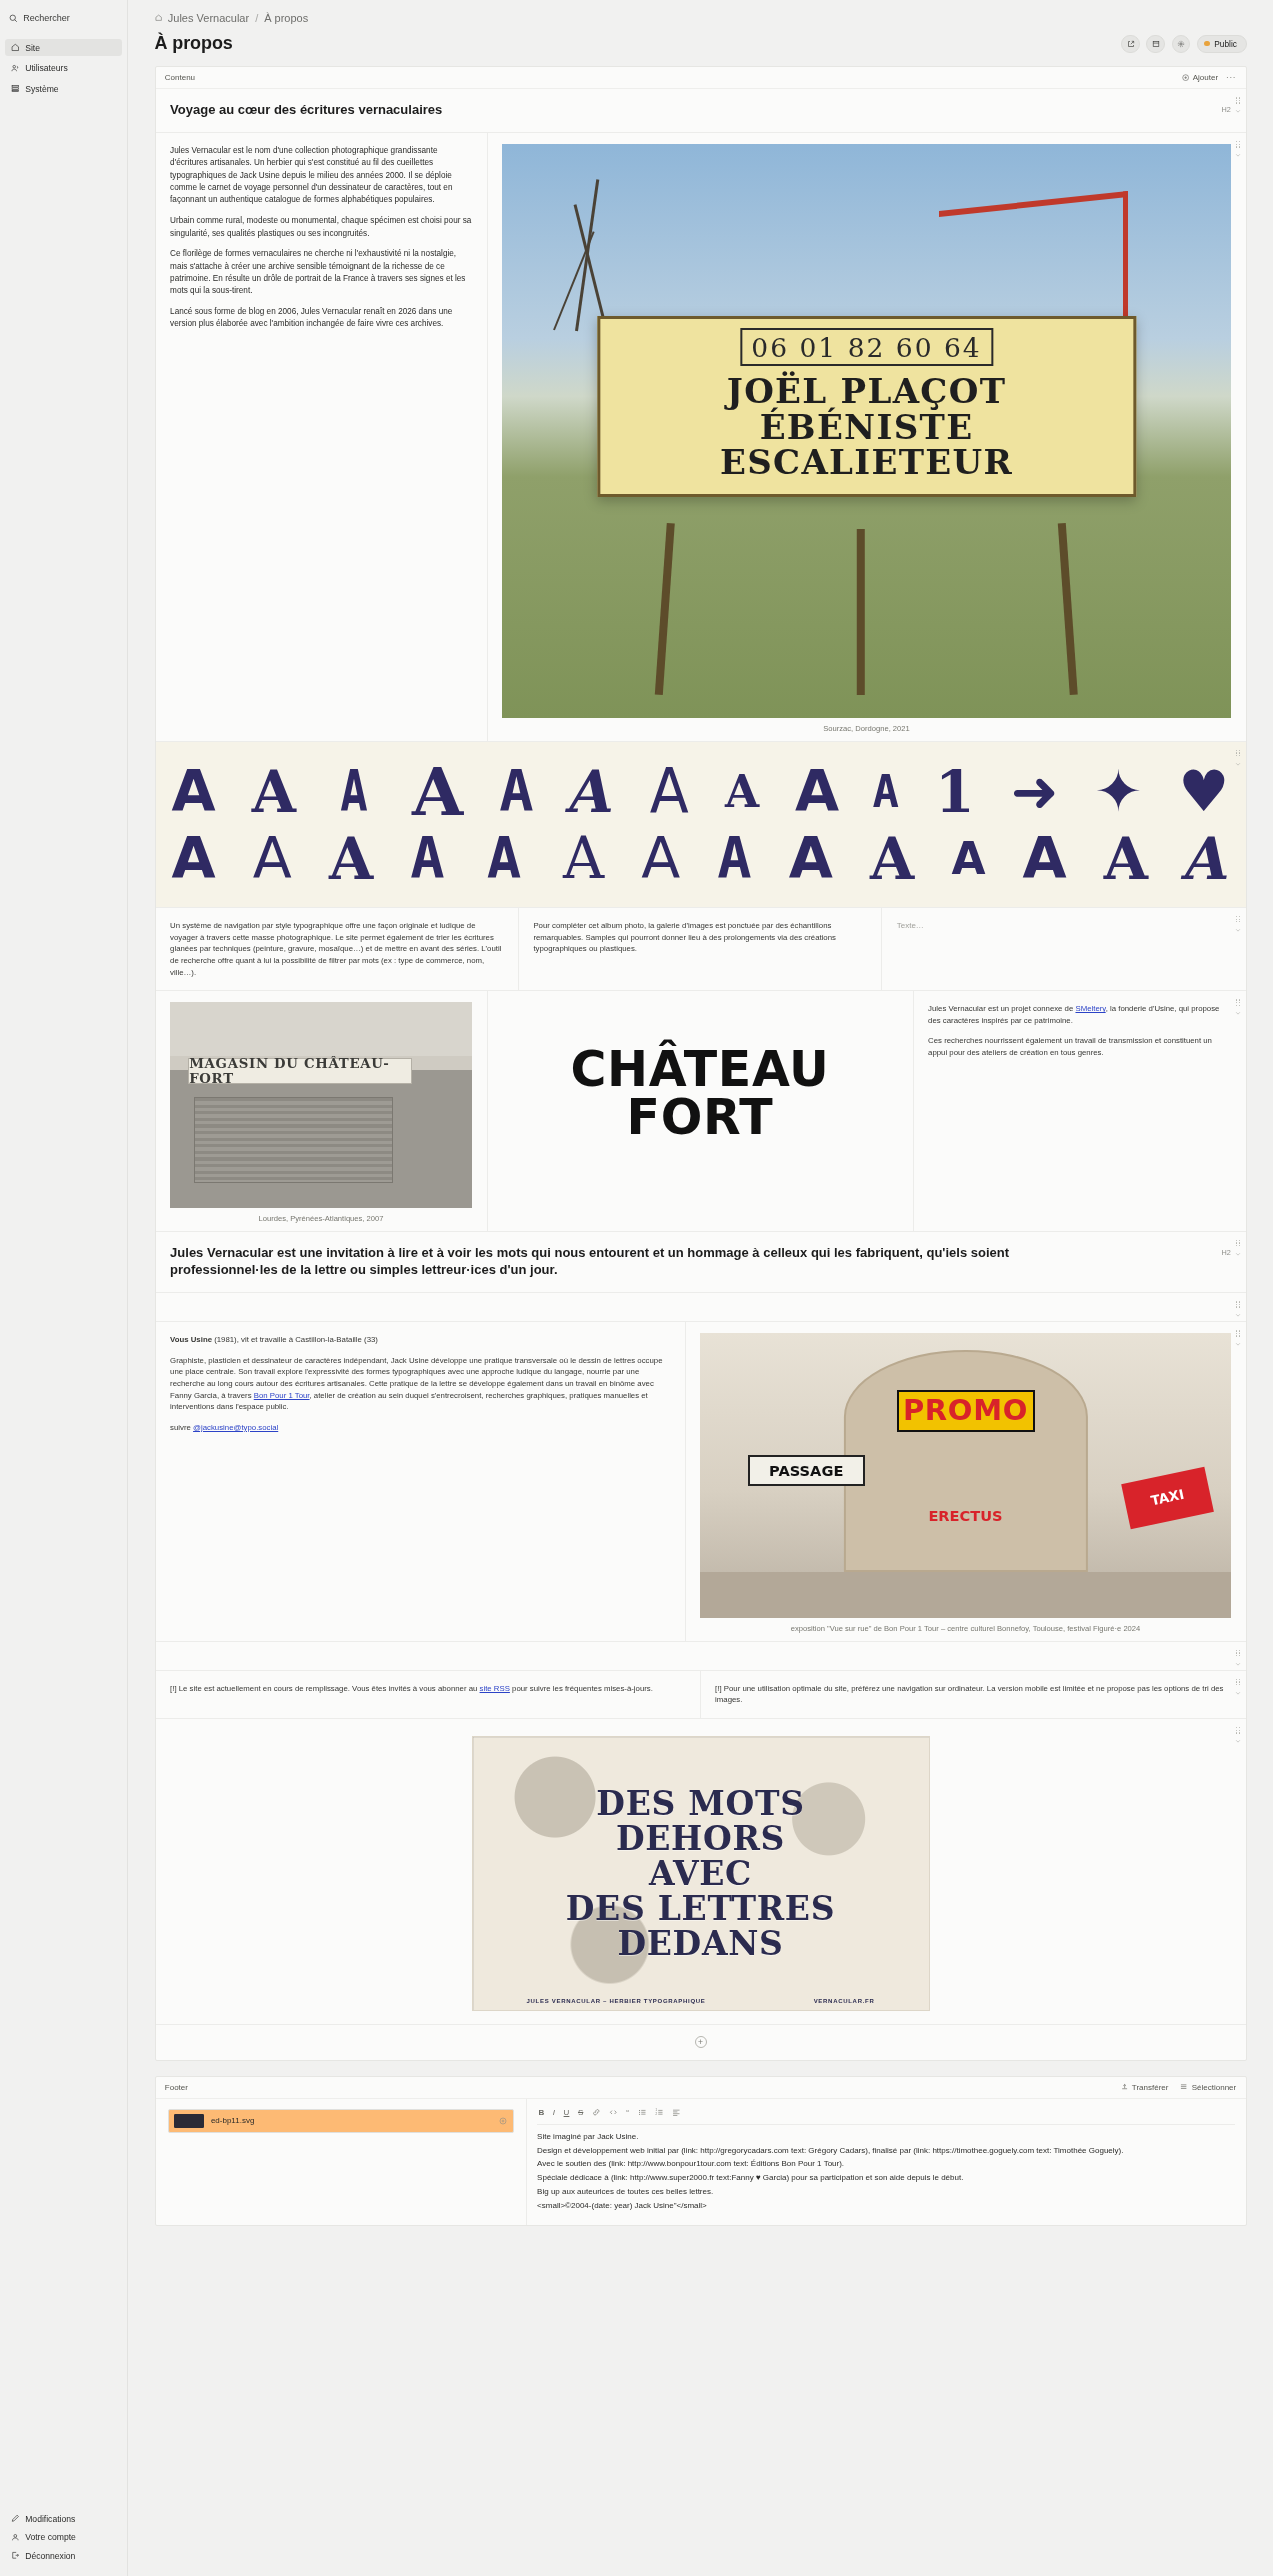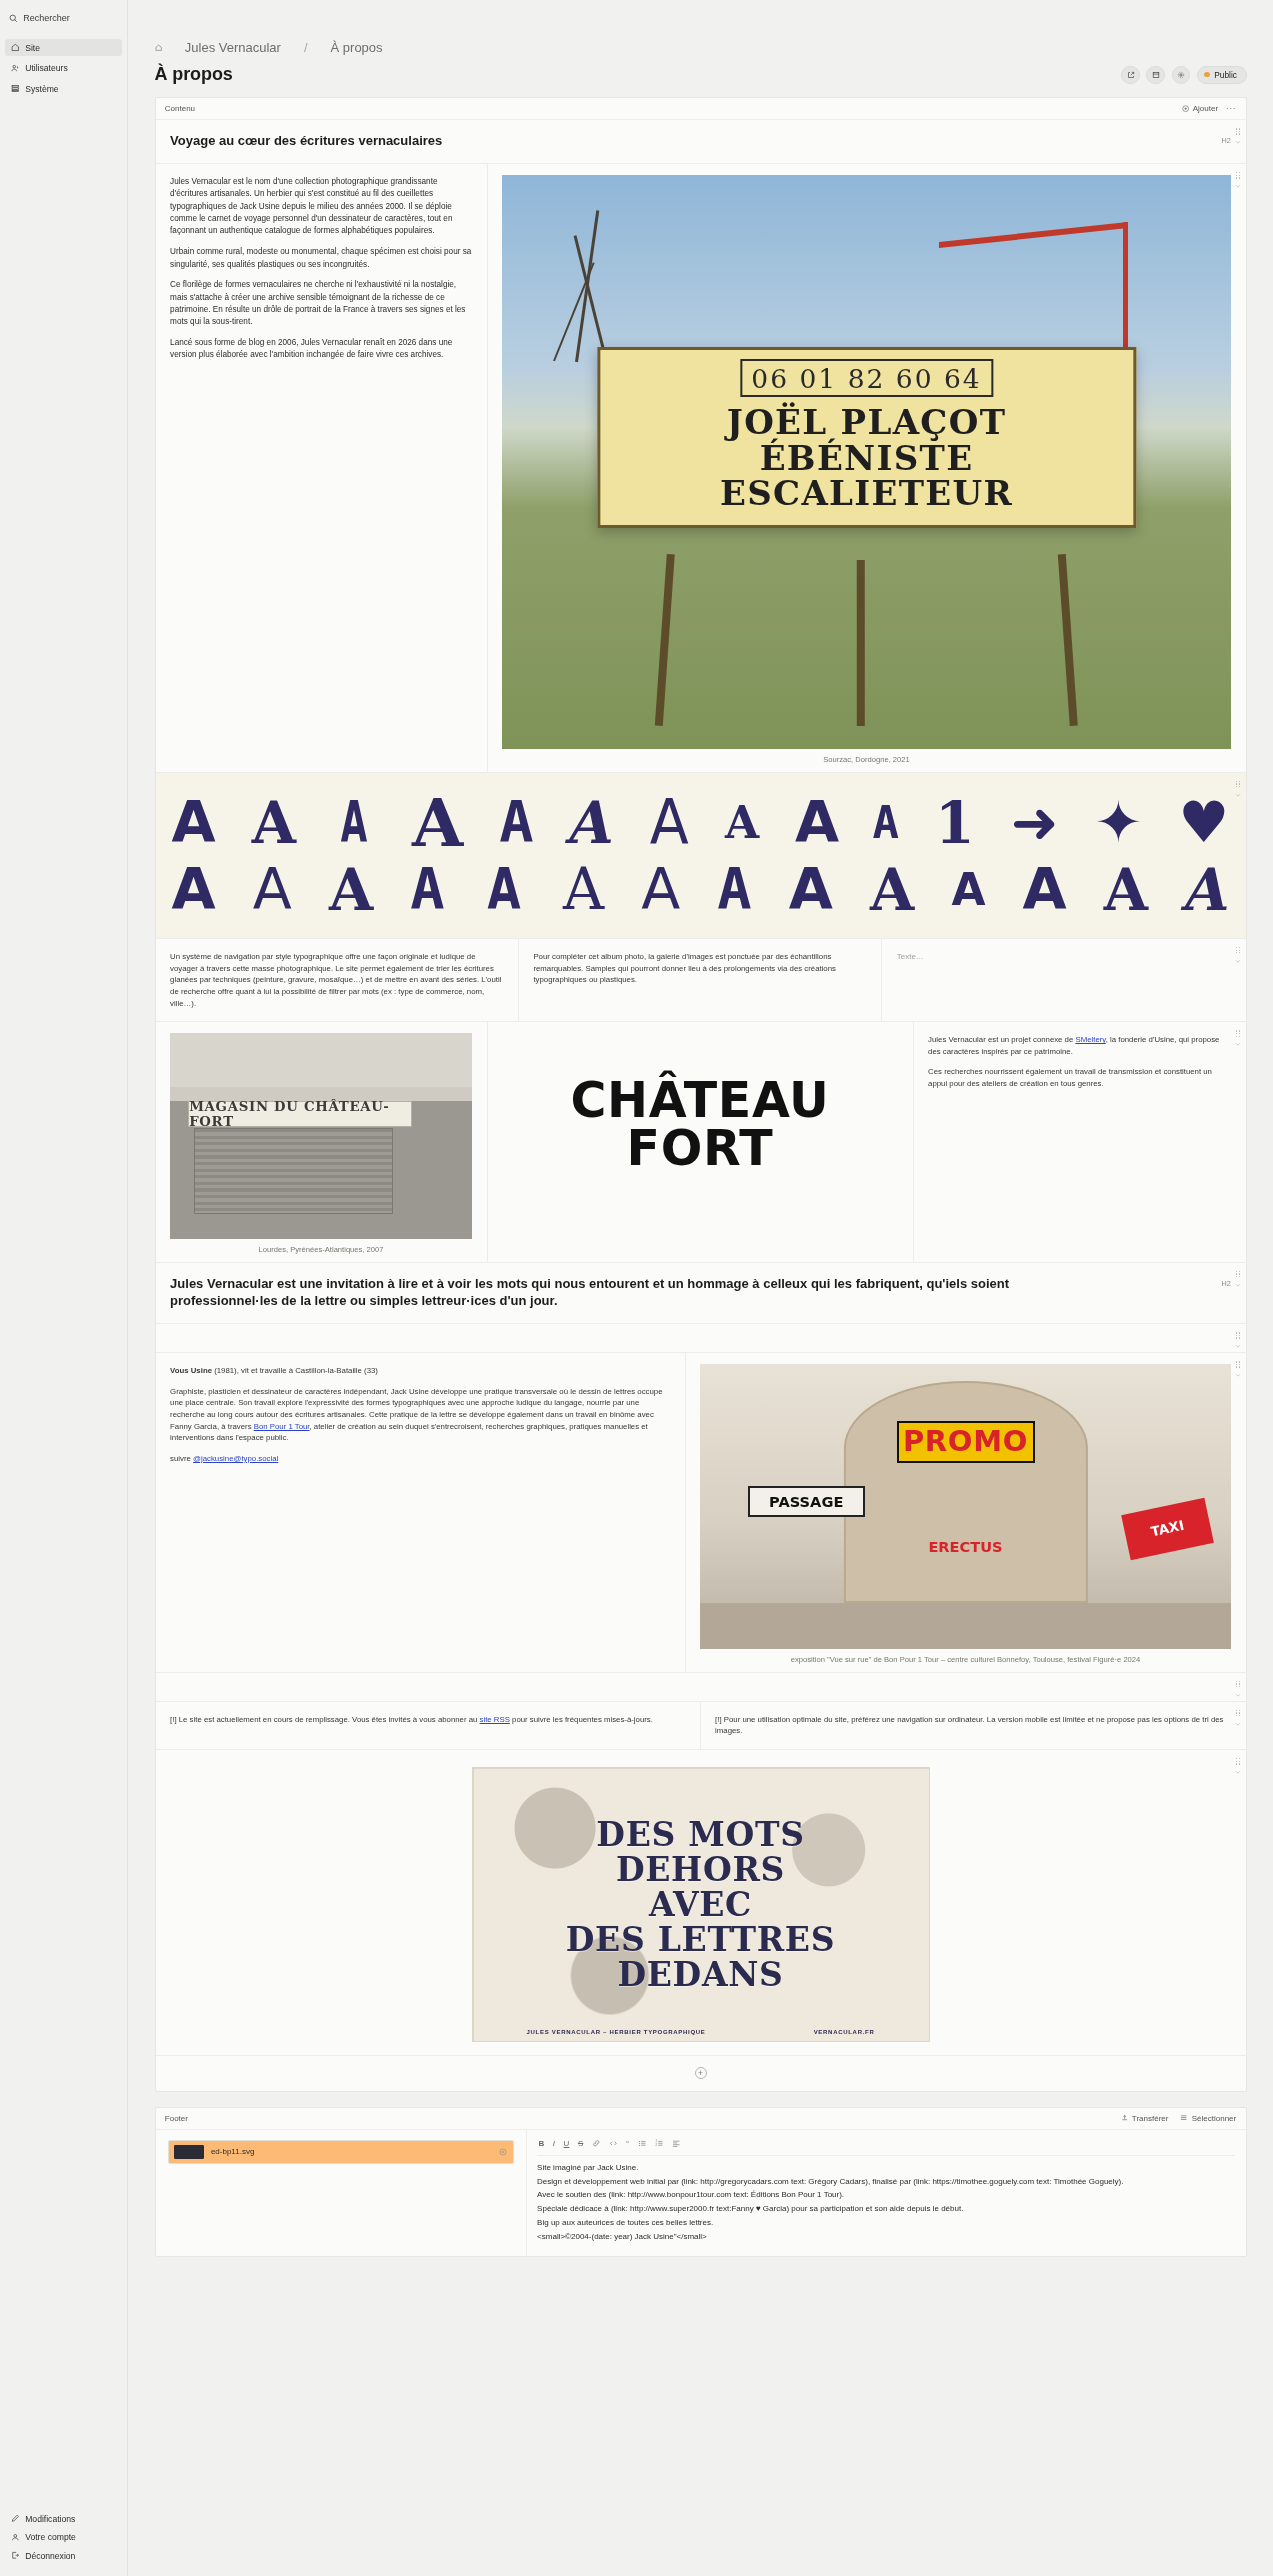--- a/index.html
+++ b/index.html
@@ -38,21 +38,21 @@
     color: #2b2b2a; font-size: 8.6px; cursor: pointer;
   }
   .side-item.active { background: #e3e3e1; }
   .side-bottom { margin-top: auto; display: flex; flex-direction: column; gap: 2px; padding: 0 5.3px; }
   .icon { display: inline-flex; align-items: center; justify-content: center; flex: 0 0 auto; }
   svg { display: block; }
 
   
   .main { flex: 1 1 auto; display: flex; flex-direction: column; min-width: 0; background: #f1f1f0; }
   .topbar { padding: 12px 26.5px 0 26.5px; }
-  .breadcrumb { display: flex; align-items: center; gap: 23px; font-size: 13px; color: #6e6e6b; margin-top: 28px; }
+  .breadcrumb { display: flex; align-items: center; gap: 6px; font-size: 11px; color: #6e6e6b; }
   .breadcrumb .crumb { cursor: pointer; }
   .breadcrumb .sep { color: #a9a9a6; }
   .page-head {
     display: flex; align-items: center; justify-content: space-between;
     padding: 9.3px 26.5px 12px 26.5px;
   }
   .page-title { font-size: 18px; font-weight: 700; letter-spacing: -0.1px; }
   .head-actions { display: flex; align-items: center; gap: 6.6px; }
   .round-btn {
     width: 18.6px; height: 18.6px; border-radius: 50%;
@@ -180,21 +180,21 @@
   .shop-photo {
     width: 100%; height: 206px; position: relative; overflow: hidden;
     background: linear-gradient(#c8c6c0 0%, #b5b2ab 40%, #8e8b85 100%);
   }
   .shop-facade { position: absolute; inset: 0; background:
       linear-gradient(180deg, #d8d5cd 0 26%, #cfcbc2 26% 33%, #9b9891 33% 100%); }
   .shop-band {
     position: absolute; left: 6%; top: 27%; width: 74%; height: 13%;
     background: #efece2; border: 1.3px solid #b4b0a6;
     display: flex; align-items: center; justify-content: center;
-    font-family: "DejaVu Serif", serif; font-weight: 700; font-size: 13.3px; color: #3b3b38; letter-spacing: 0.7px; margin-top: 12px;
+    font-family: "DejaVu Serif", serif; font-weight: 700; font-size: 13.3px; color: #3b3b38; letter-spacing: 0.7px;
   }
   .shop-shutter {
     position: absolute; left: 8%; top: 46%; width: 66%; height: 42%;
     background: repeating-linear-gradient(180deg,#8d8a83 0 3.3px,#9e9b94 3.3px 6.6px);
     border: 1.3px solid #7b7871;
   }
 
   .chateau {
     width: 100%; height: 206px; display: flex; flex-direction: column;
     align-items: center; justify-content: center; background: #fbfbfa;

